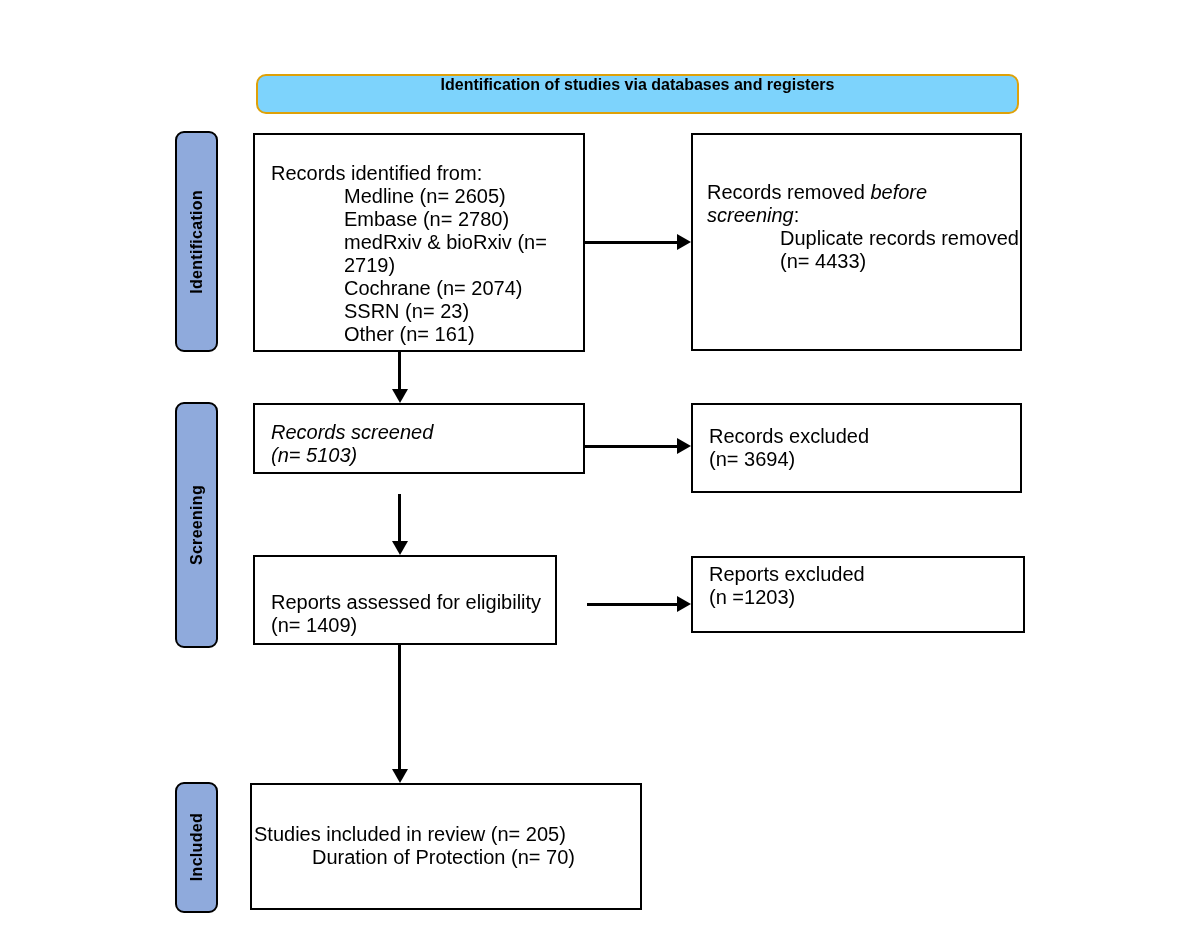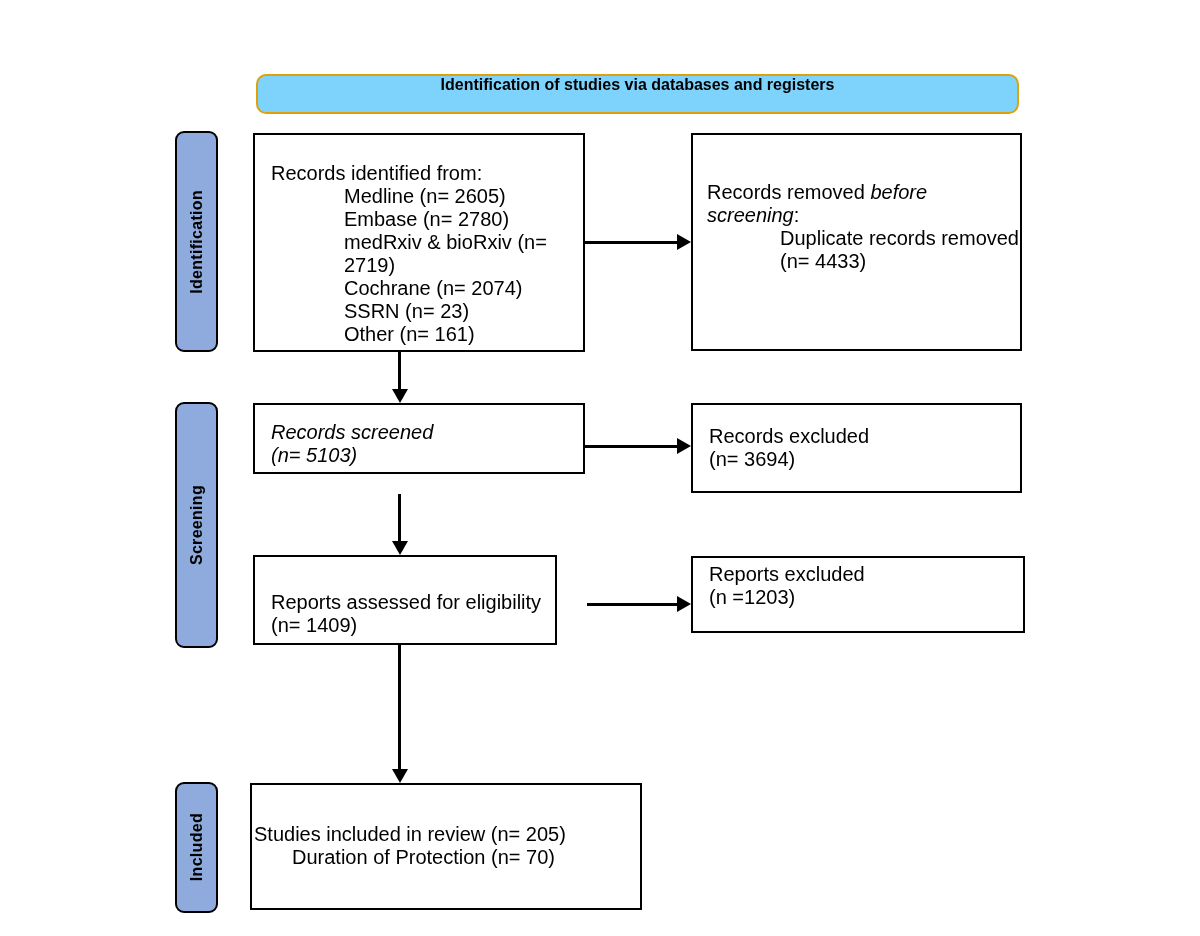--- a/index.html
+++ b/index.html
@@ -61,21 +61,21 @@
   .box-identified       { left: 253px; top: 133px; width: 332px; height: 219px; padding-top: 27px; }
   .box-removed          { left: 691px; top: 133px; width: 331px; height: 218px; padding-top: 46px; }
   .box-removed .ln      { padding-left: 14px; }
   .box-removed .ln.indent { padding-left: 47px; }
   .box-screened         { left: 253px; top: 403px; width: 332px; height: 71px;  padding-top: 16px; font-style: italic; }
   .box-records-excluded { left: 691px; top: 403px; width: 331px; height: 90px;  padding-top: 20px; }
   .box-assessed         { left: 253px; top: 555px; width: 304px; height: 90px;  padding-top: 34px; }
   .box-reports-excluded { left: 691px; top: 556px; width: 334px; height: 77px;  padding-top: 5px; }
   .box-included         { left: 250px; top: 783px; width: 392px; height: 127px; padding-top: 38px; }
   .box-included .ln        { padding-left: 2px; }
-  .box-included .ln.indent2 { padding-left: 40px; }
+  .box-included .ln.indent2 { padding-left: 60px; }
 
   .it { font-style: italic; margin-top: 36px; }
 
   
   .aline-h { position: absolute; height: 3px; background: #000; }
   .aline-v { position: absolute; width: 3px;  background: #000; }
   .ahead-right {
     position: absolute; width: 0; height: 0;
     border-top: 8px solid transparent;
     border-bottom: 8px solid transparent;

